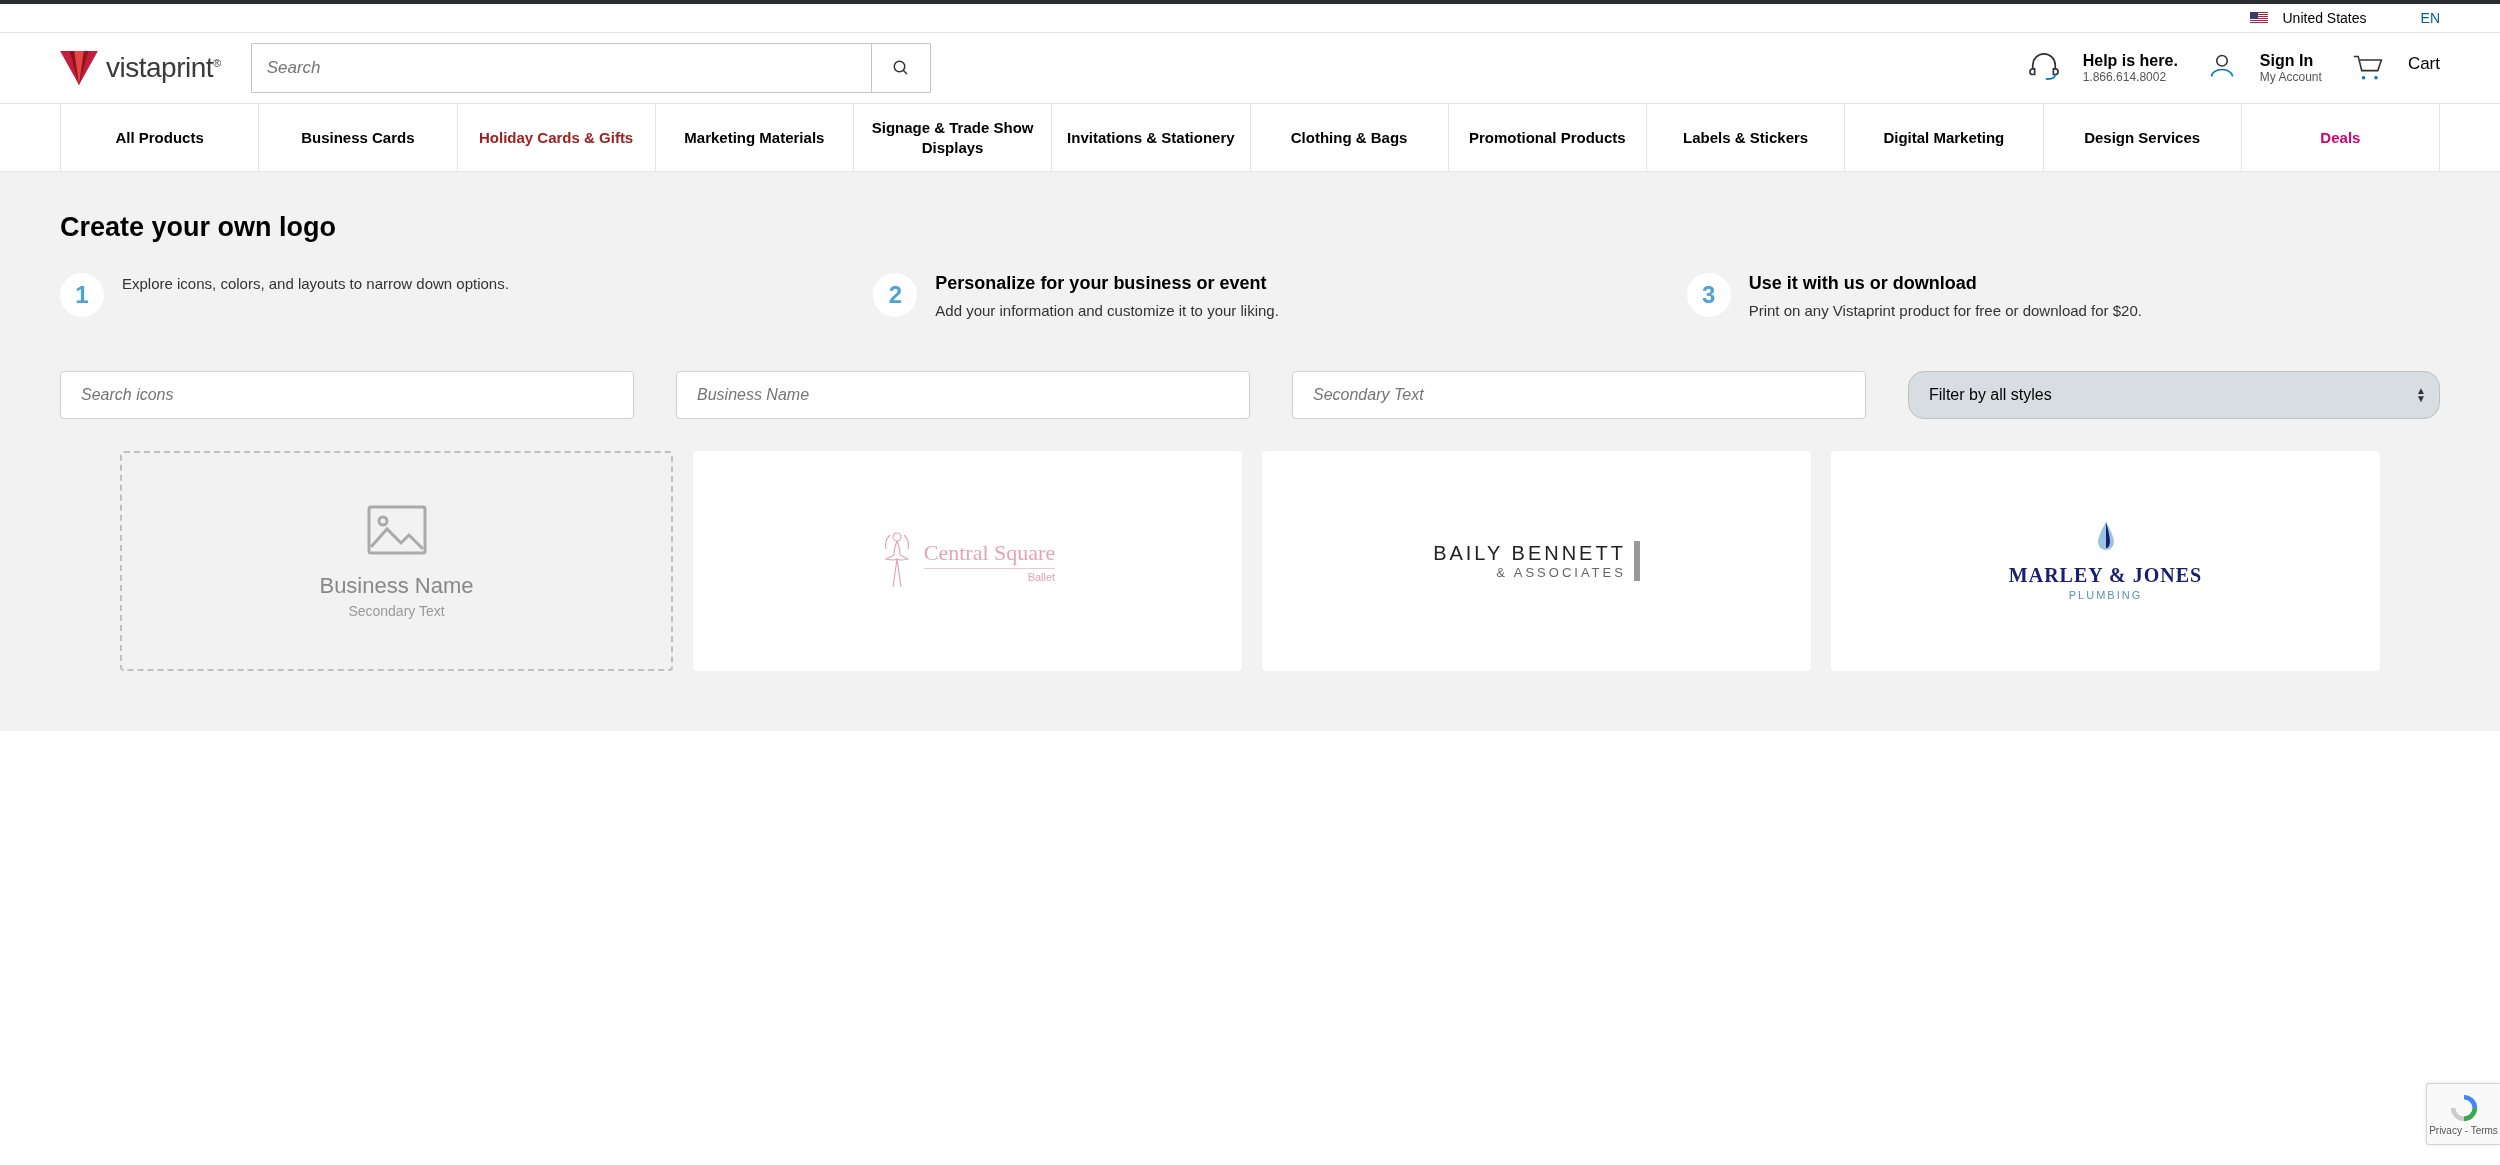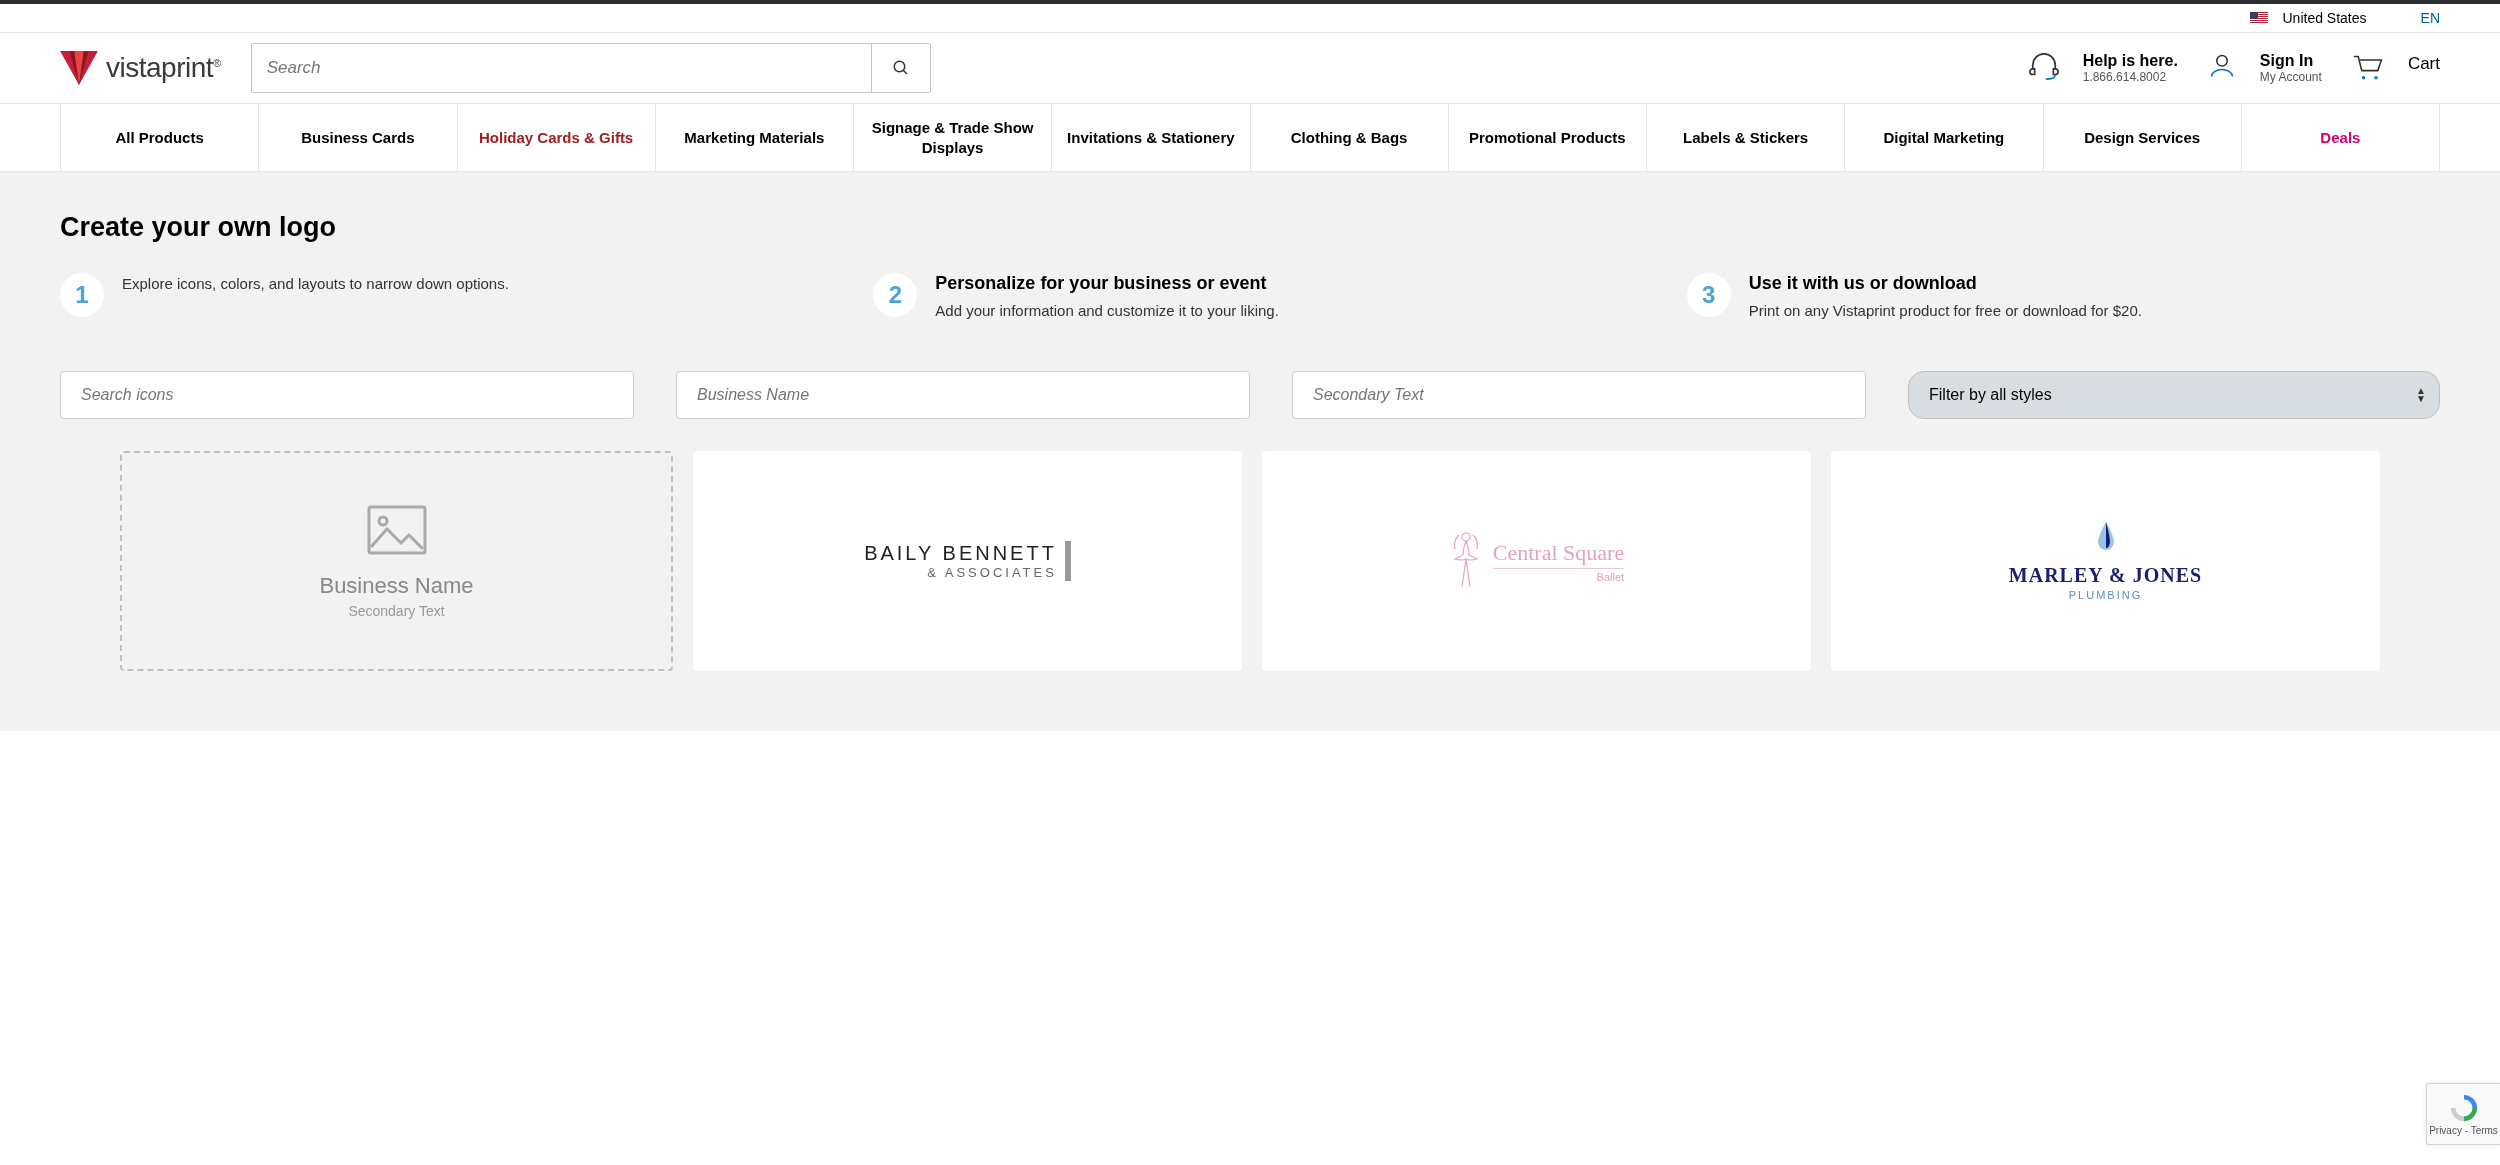--- a/index.html
+++ b/index.html
@@ -179,41 +179,41 @@
     <div class="logo-card logo-card-dashed">
       <svg class="placeholder-img" viewBox="0 0 64 54" fill="none" stroke="#aaa" stroke-width="3">
           <rect x="4" y="4" width="56" height="46" rx="2"></rect>
           <circle cx="18" cy="18" r="4"></circle>
           <path d="M6 44 l16 -18 l14 14 l8 -8 l14 14"></path>
         </svg>
       <div class="placeholder-title">Business Name</div>
       <div class="placeholder-sub">Secondary Text</div>
     </div>
     <div class="logo-card">
-      <div class="baily-wrap">
-        <div class="baily-text">
-          <div class="baily-name">BAILY BENNETT</div>
-          <div class="baily-assoc">&amp; ASSOCIATES</div>
-        </div>
-        <div class="baily-bar"></div>
-      </div>
-    </div>
-    <div class="logo-card">
       <div class="sample-ballet">
         <svg width="34" height="60" viewBox="0 0 34 60" fill="none" stroke="#e5a3b8" stroke-width="1.2">
             <circle cx="17" cy="6" r="4"></circle>
             <path d="M17 10 q-3 8 -3 14 M17 10 q3 8 3 14 M14 24 q-8 4 -8 4 q8 2 11 0 q3 2 11 0 q0 0 -8 -4 M17 28 l-4 28 M17 28 l4 28 M10 4 q-6 6 -4 14 M24 4 q6 6 4 14"></path>
           </svg>
         <div>
           <span class="ballet-text">Central Square</span>
           <span class="ballet-sub">Ballet</span>
         </div>
       </div>
     </div>
     <div class="logo-card">
+      <div class="baily-wrap">
+        <div class="baily-text">
+          <div class="baily-name">BAILY BENNETT</div>
+          <div class="baily-assoc">&amp; ASSOCIATES</div>
+        </div>
+        <div class="baily-bar"></div>
+      </div>
+    </div>
+    <div class="logo-card">
       <div class="marley-wrap">
         <svg class="marley-drop" viewBox="0 0 20 28">
             <path d="M10 0 Q18 14 18 20 A8 8 0 0 1 2 20 Q2 14 10 0 Z" fill="#9bc4e2"></path>
             <path d="M10 0 Q14 14 14 20 A4 8 0 0 1 10 26 Z" fill="#1a1e6e"></path>
           </svg>
         <div class="marley-name">MARLEY &amp; JONES</div>
         <div class="marley-sub">PLUMBING</div>
       </div>
     </div>
   </div>

